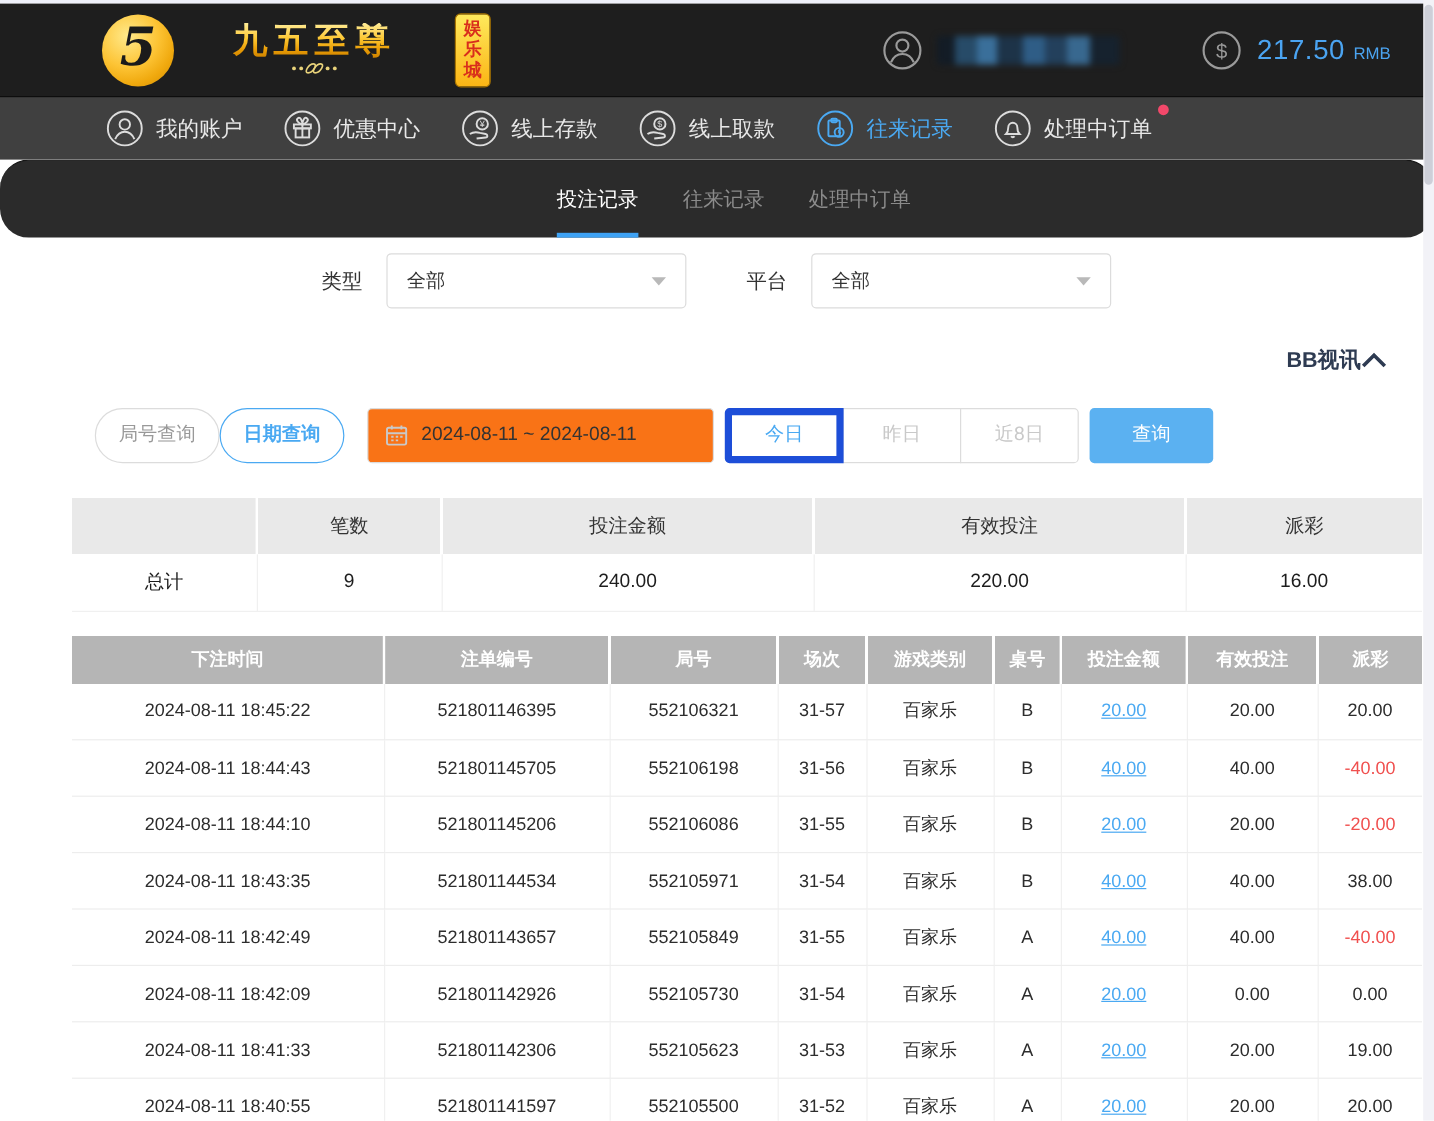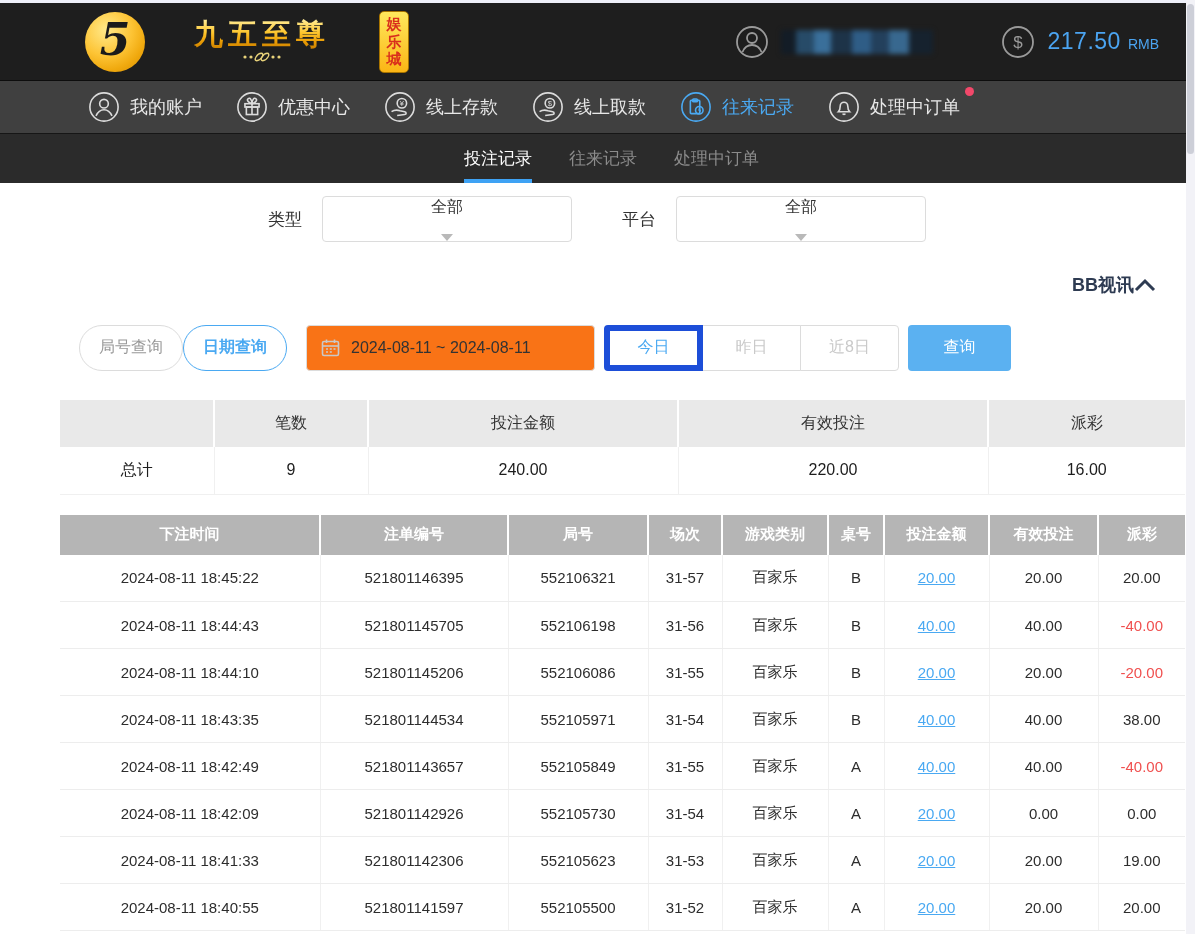--- a/index.html
+++ b/index.html
@@ -37,32 +37,32 @@
 
   
   .nav { height:53px; background:#404040; border-top:1px solid #0d0d0d; display:flex; align-items:center; padding-left:88px; gap:34px; }
   .nav-item { display:flex; align-items:center; gap:10px; color:#e8e8e8; font-size:18px; cursor:pointer; position:relative; }
   .nav-item .nicon { width:32px; height:32px; color:#dcdcdc; }
   .nav-item.active { color:#4aa9f2; }
   .nav-item.active .nicon { color:#4aa9f2; }
   .nav-dot { position:absolute; right:-14px; top:-4px; width:9px; height:9px; border-radius:50%; background:#f2486a; }
 
   
-  .tabbar { height:50px; background:#2b2b2b; border-top:1px solid #161616; display:flex; align-items:center; padding-left:464px; gap:37px; }
+  .tabbar { height:65px; background:#2b2b2b; border-top:1px solid #161616; display:flex; align-items:center; padding-left:464px; gap:37px;border-radius:24px; }
   .tab { font-size:17px; color:#8b8b8b; cursor:pointer; position:relative; height:100%; display:flex; align-items:center; }
   .tab.active { color:#ffffff; }
   .tab.active::after { content:""; position:absolute; left:0; right:0; bottom:0; height:4px; background:#3ea2f4; }
 
   
   .content { padding:0 24px 0 60px; }
 
   .filter-row { margin-top:13px; height:46px; display:flex; align-items:center; padding-left:208px; }
   .filter-label { font-size:17px; color:#333; margin-right:20px; }
   .select { width:250px; height:46px; border:1px solid #dcdcdc; border-radius:4px; display:flex; align-items:center;
-    padding:0 16px; font-size:16px; color:#333; background:#fff; cursor:pointer; justify-content:space-between;flex-direction:column; }
+    padding:0 16px; font-size:16px; color:#333; background:#fff; cursor:pointer; justify-content:space-between; }
   .caret-down { width:0; height:0; border-left:6px solid transparent; border-right:6px solid transparent; border-top:7px solid #b9b9b9; }
   .filter-gap { width:50px; }
 
   .section-row { margin-top:31px; display:flex; align-items:center; justify-content:flex-end; padding-right:15px; }
   .section-title { font-size:18px; font-weight:bold; color:#2e3b52; }
   .chev-up { width:22px; height:14px; cursor:pointer; color:#2e3b52; }
 
   .query-row { margin-top:27px; display:flex; align-items:center; height:47px; }
   .pill { height:46px; width:104px; border-radius:23px; display:flex; align-items:center; justify-content:center; font-size:16px; cursor:pointer; background:#fff; }
   .pill.active { border:1px solid #4aa9f2; color:#4aa9f2; font-weight:bold; }

